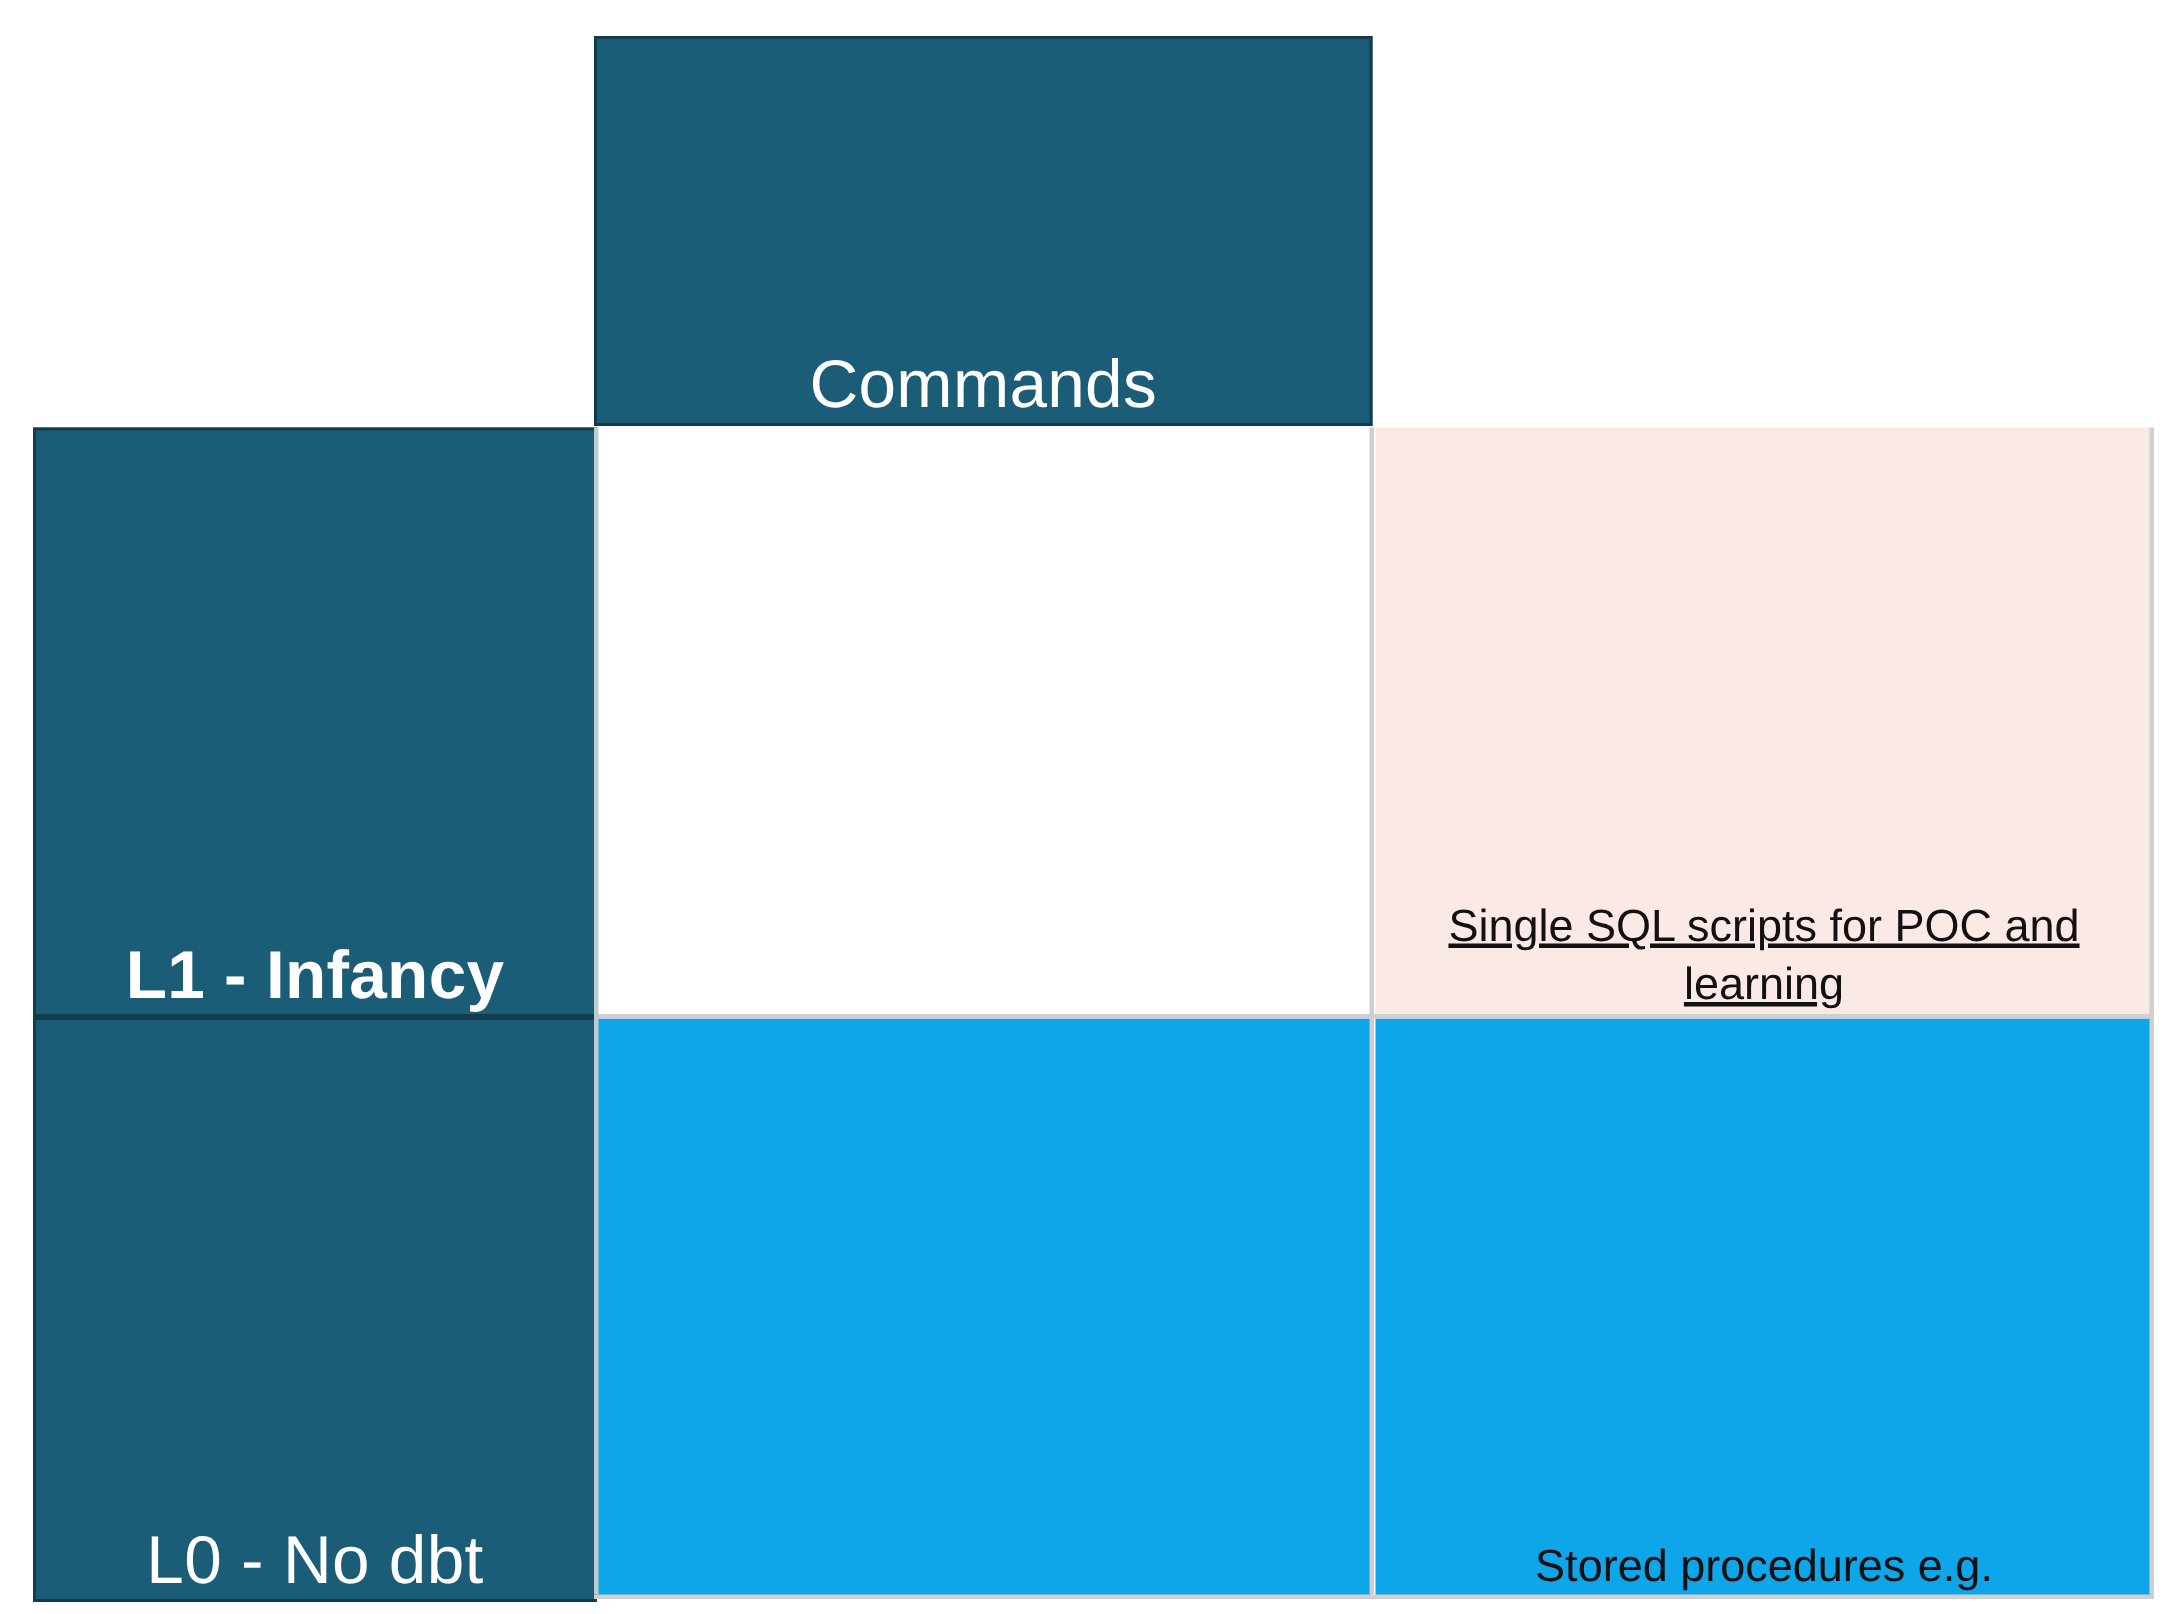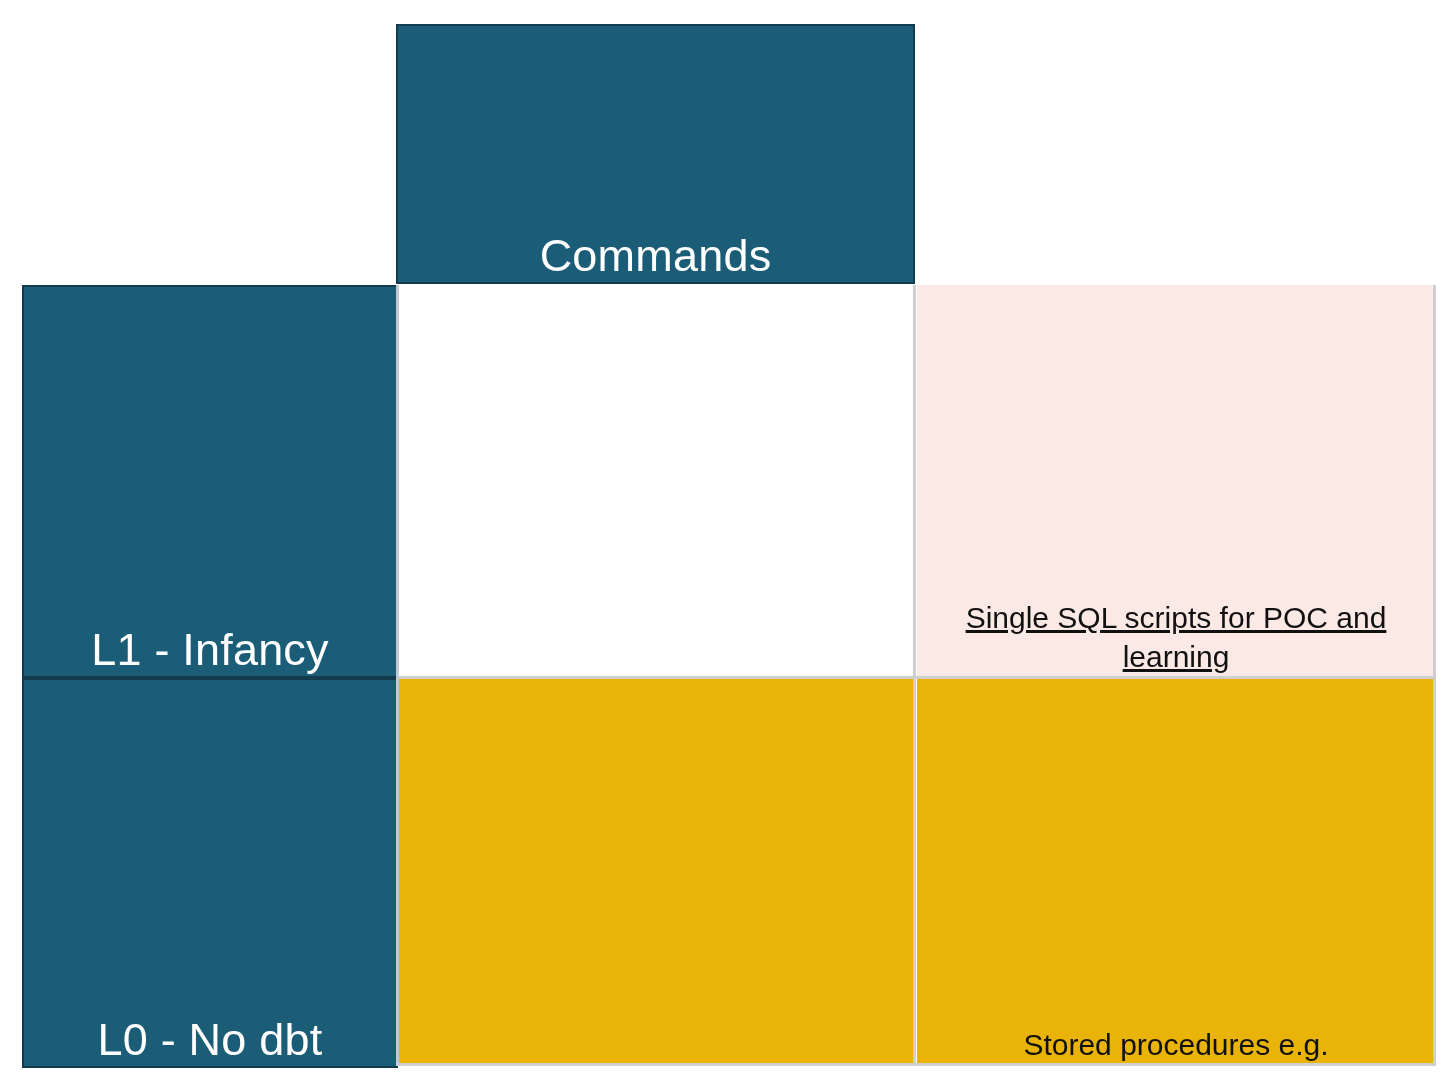--- a/index.html
+++ b/index.html
@@ -50,36 +50,36 @@
     font-weight: 400;
     line-height: 1.3;
     padding: 0 26px;
   }
   .body-cell .txt {
     display: block;
     max-width: 100%;
   }
 
   .fill-pink  { background: #FBE9E6; }
-  .fill-white { background: #eab308; }
+  .fill-white { background: #0ea5e9; }
 
   
   .gridline {
     position: absolute;
     background: #CFCFCF;
   }
   .gl-h { height: 3px; }
   .gl-v { width: 3px; }
 
   
   #col-head-commands { left: 396px;  top: 24px;  width: 519px;  height: 260px; }
   #col-head-models   { left: 913px;  top: 24px;  width: 527px;  height: 260px; }
 
   
-  #row-head-l1 { left: 22px; top: 285px; width: 376px; height: 393px; }
+  #row-head-l1 { left: 22px; top: 285px; width: 376px; height: 393px; font-weight: bold; }
   #row-head-l0 { left: 22px; top: 678px; width: 376px; height: 390px; }
 
   
   #cell-l1-commands { left: 398px; top: 285px;  width: 516px; height: 391px; }
   #cell-l1-models   { left: 917px; top: 285px;  width: 518px; height: 391px; text-decoration: underline; }
   #cell-l0-commands { left: 398px; top: 679px;  width: 516px; height: 385px; }
   #cell-l0-models   { left: 917px; top: 679px;  width: 518px; height: 385px; }
 
   
   #gl-row-sep   { left: 396px;  top: 676px;  width: 1040px; }

